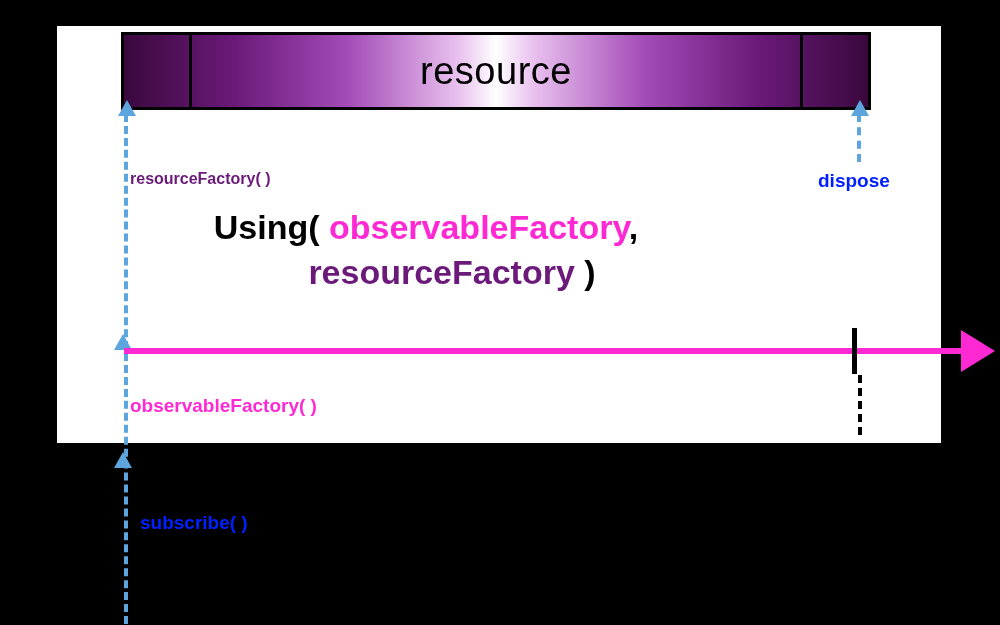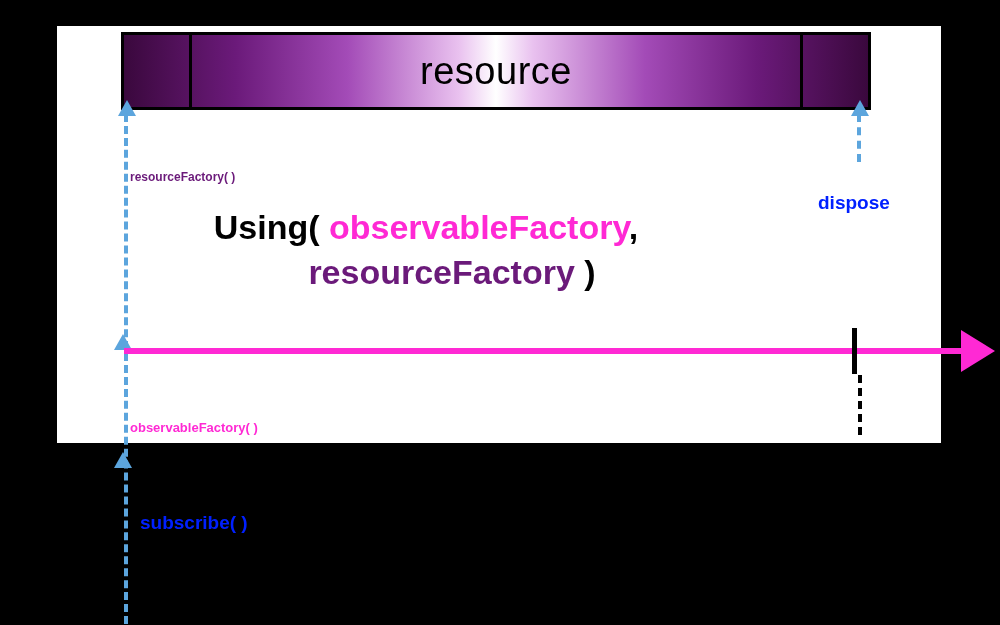--- a/index.html
+++ b/index.html
@@ -144,34 +144,34 @@
   </div>
 
   <div style="position:absolute; left:114px; top:334px; width:0; height:0; border-left:9px solid transparent; border-right:9px solid transparent; border-bottom:16px solid #5ca5dd;"></div>
 
   <div style="position:absolute; left:114px; top:452px; width:0; height:0; border-left:9px solid transparent; border-right:9px solid transparent; border-bottom:16px solid #5ca5dd;"></div>
 
   <div class="vline" style="left:857px; top:114px; height:48px;">
     <div class="arrowhead"></div>
   </div>
 
-  <div class="lbl lbl-purple" style="left:130px; top:170px; font-size:12px;">resourceFactory( )</div>
-  <div class="lbl lbl-blue" style="left:818px; top:170px; font-size:19px;margin-top:22px;">dispose</div>
+  <div class="lbl lbl-purple" style="left:130px; top:170px; font-size:16px;">resourceFactory( )</div>
+  <div class="lbl lbl-blue" style="left:818px; top:170px; font-size:19px;">dispose</div>
 
   <div class="title" style="top:208px;">
     <span class="t1">Using( </span><span class="t2">observableFactory</span><span class="t3">,</span>
     <div class="title-line2">
       <span class="t4">resourceFactory</span><span class="t5"> )</span>
     </div>
   </div>
 
   <div class="timeline" style="left:124px; top:348px; width:843px;">
     <div class="end-tick"></div>
     <div class="arrowhead"></div>
   </div>
 
   <div class="vline-blk" style="left:858px; top:375px; height:60px;"></div>
 
-  <div class="lbl lbl-magenta" style="left:130px; top:395px; font-size:13px;margin-top:25px;">observableFactory( )</div>
+  <div class="lbl lbl-magenta" style="left:130px; top:395px; font-size:19px;">observableFactory( )</div>
 
   <div class="lbl lbl-blue" style="left:140px; top:512px; font-size:19px;">subscribe( )</div>
 
 </div>
 
 </body></html>

